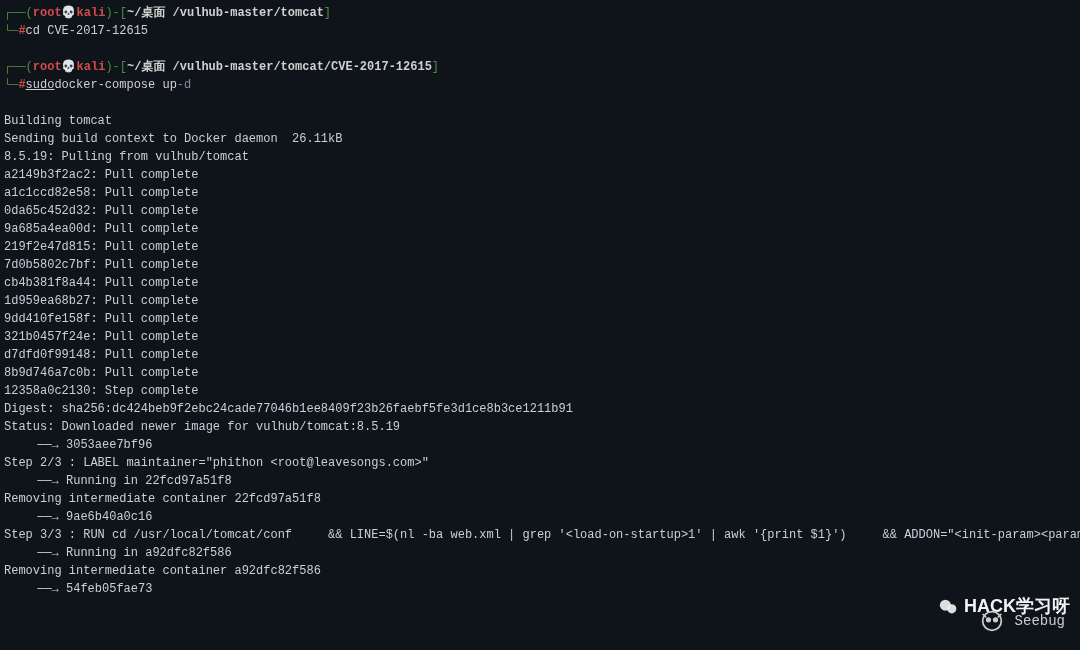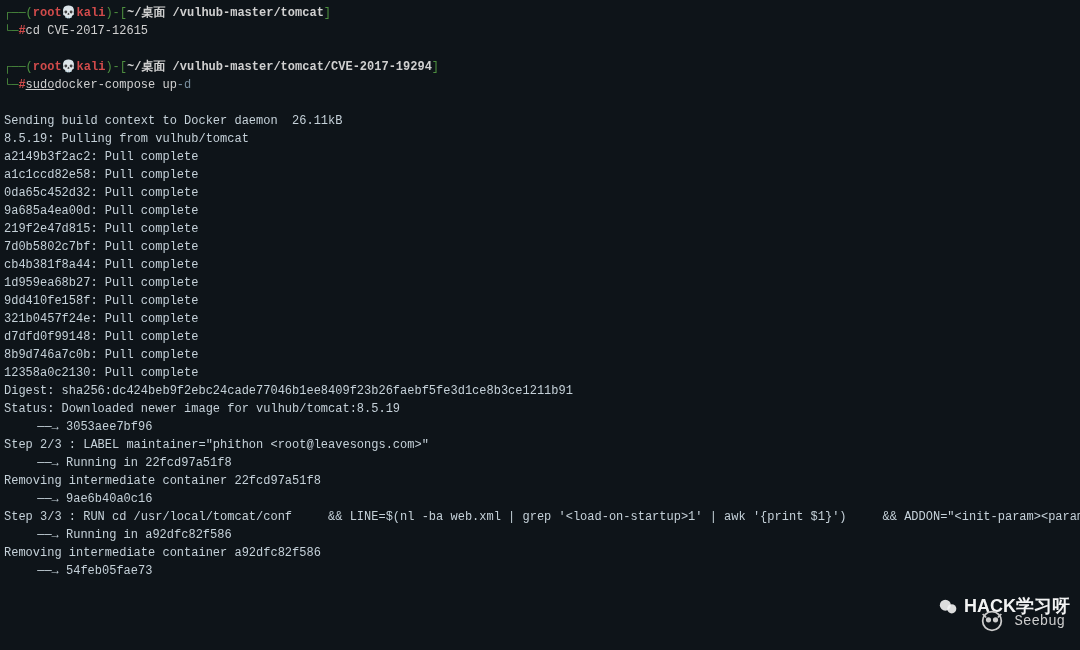--- a/index.html
+++ b/index.html
@@ -92,50 +92,51 @@
     <span class="cmd-plain">cd CVE-2017-12615</span>
 </div>
 <div class="line"> </div>
 
 <div class="prompt-line">
   <span class="prompt-br1">┌──(</span>
     <span class="prompt-root">root</span>
     <span class="prompt-skull">💀</span>
     <span class="prompt-host">kali</span>
     <span class="prompt-br2">)-[</span>
-    <span class="prompt-path">~/桌面 /vulhub-master/tomcat/CVE-2017-19294</span>
+    <span class="prompt-path">~/桌面 /vulhub-master/tomcat/CVE-2017-12615</span>
     <span class="prompt-path-br">]</span>
 </div>
 <div class="prompt-line">
   <span class="prompt-br1">└─</span>
     <span class="hash"># </span>
     <span class="cmd-sudo">sudo</span>
     <span class="cmd-args"> </span>
     <span class="cmd-args">docker-compose up</span>
     <span class="cmd-args"> </span>
     <span class="cmd-flag">-d</span>
 </div>
 <div class="line"> </div>
 
 <div>
+  <div class="output line">Building tomcat</div>
   <div class="output line">Sending build context to Docker daemon  26.11kB</div>
   <div class="output line">8.5.19: Pulling from vulhub/tomcat</div>
   <div class="output line">a2149b3f2ac2: Pull complete</div>
   <div class="output line">a1c1ccd82e58: Pull complete</div>
   <div class="output line">0da65c452d32: Pull complete</div>
   <div class="output line">9a685a4ea00d: Pull complete</div>
   <div class="output line">219f2e47d815: Pull complete</div>
   <div class="output line">7d0b5802c7bf: Pull complete</div>
   <div class="output line">cb4b381f8a44: Pull complete</div>
   <div class="output line">1d959ea68b27: Pull complete</div>
   <div class="output line">9dd410fe158f: Pull complete</div>
   <div class="output line">321b0457f24e: Pull complete</div>
   <div class="output line">d7dfd0f99148: Pull complete</div>
   <div class="output line">8b9d746a7c0b: Pull complete</div>
-  <div class="output line">12358a0c2130: Pull complete</div>
+  <div class="output line">12358a0c2130: Step complete</div>
   <div class="output line">Digest: sha256:dc424beb9f2ebc24cade77046b1ee8409f23b26faebf5fe3d1ce8b3ce1211b91</div>
   <div class="output line">Status: Downloaded newer image for vulhub/tomcat:8.5.19</div>
   <div class="arrow line"> ——→ 3053aee7bf96</div>
   <div class="output line">Step 2/3 : LABEL maintainer="phithon &lt;root@leavesongs.com&gt;"</div>
   <div class="arrow line"> ——→ Running in 22fcd97a51f8</div>
   <div class="output line">Removing intermediate container 22fcd97a51f8</div>
   <div class="arrow line"> ——→ 9ae6b40a0c16</div>
   <div class="output line">Step 3/3 : RUN cd /usr/local/tomcat/conf     &amp;&amp; LINE=$(nl -ba web.xml | grep '&lt;load-on-startup&gt;1' | awk '{print $1}')     &amp;&amp; ADDON="&lt;init-param&gt;&lt;param-name&gt;readonly&lt;/param-name&gt;&lt;param-value&gt;false&lt;/param-value&gt;&lt;/init-param&gt;"     &amp;&amp; sed -i "$LINE i $ADDON" web.xml</div>
   <div class="arrow line"> ——→ Running in a92dfc82f586</div>
   <div class="output line">Removing intermediate container a92dfc82f586</div>

